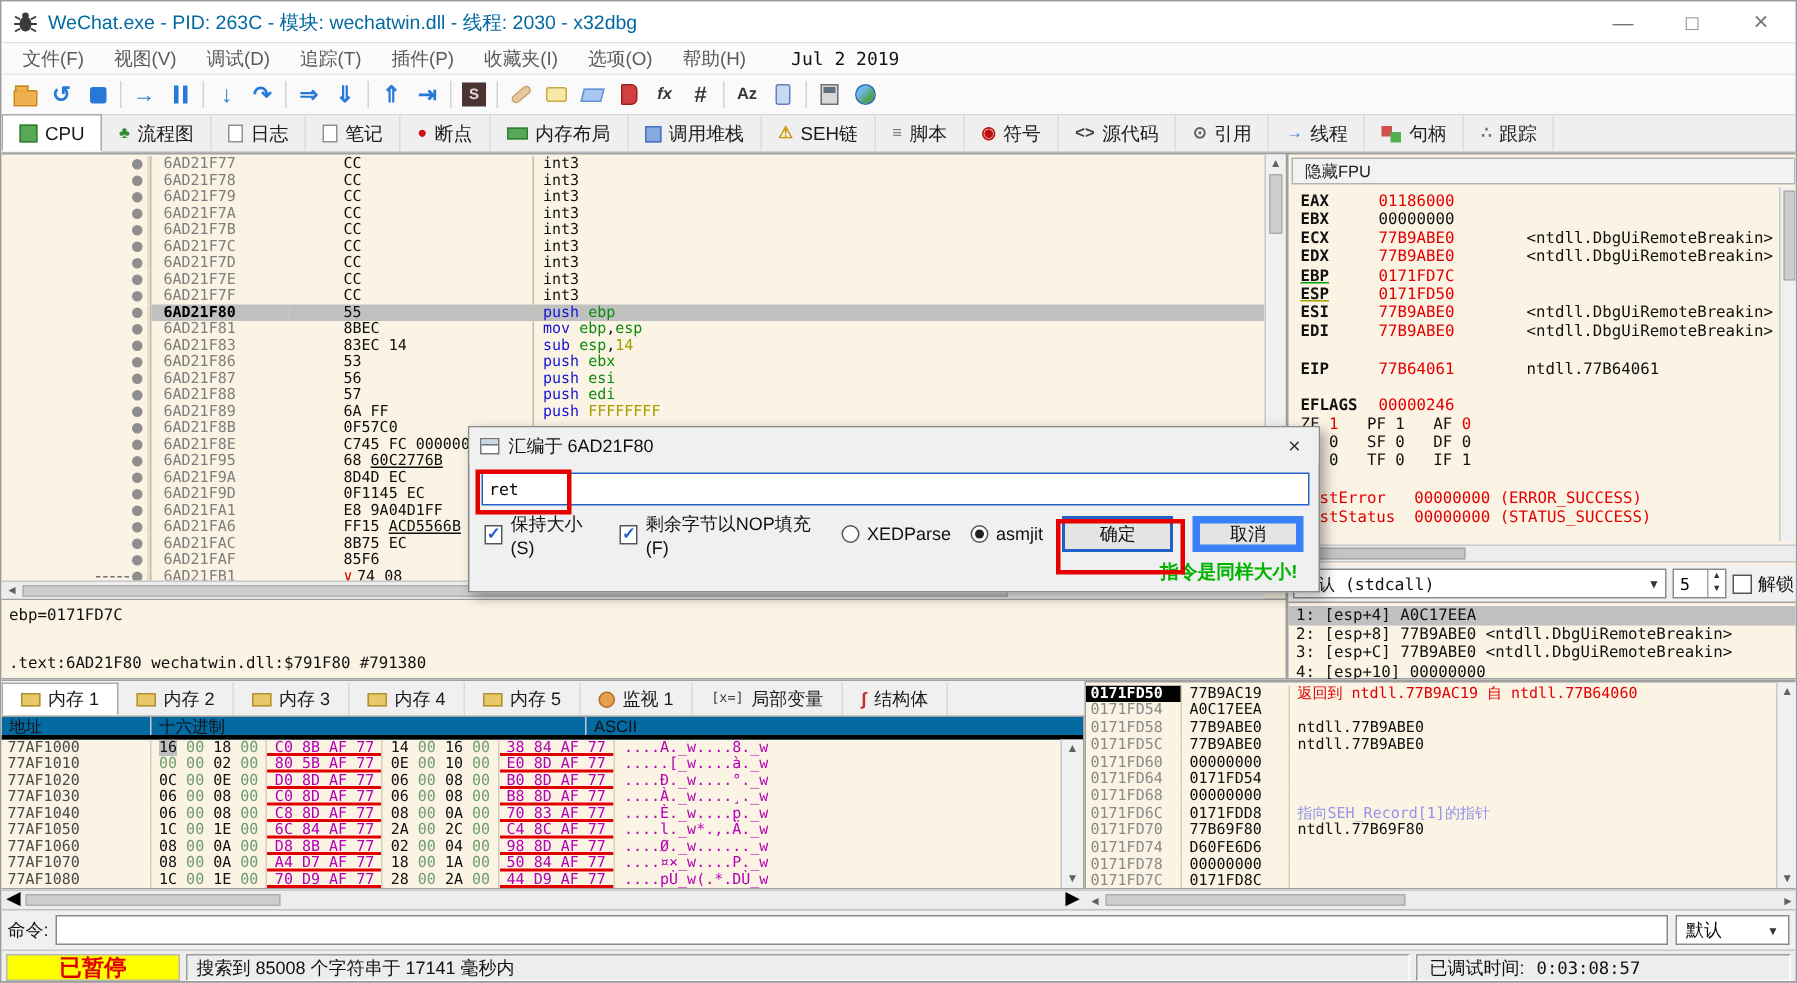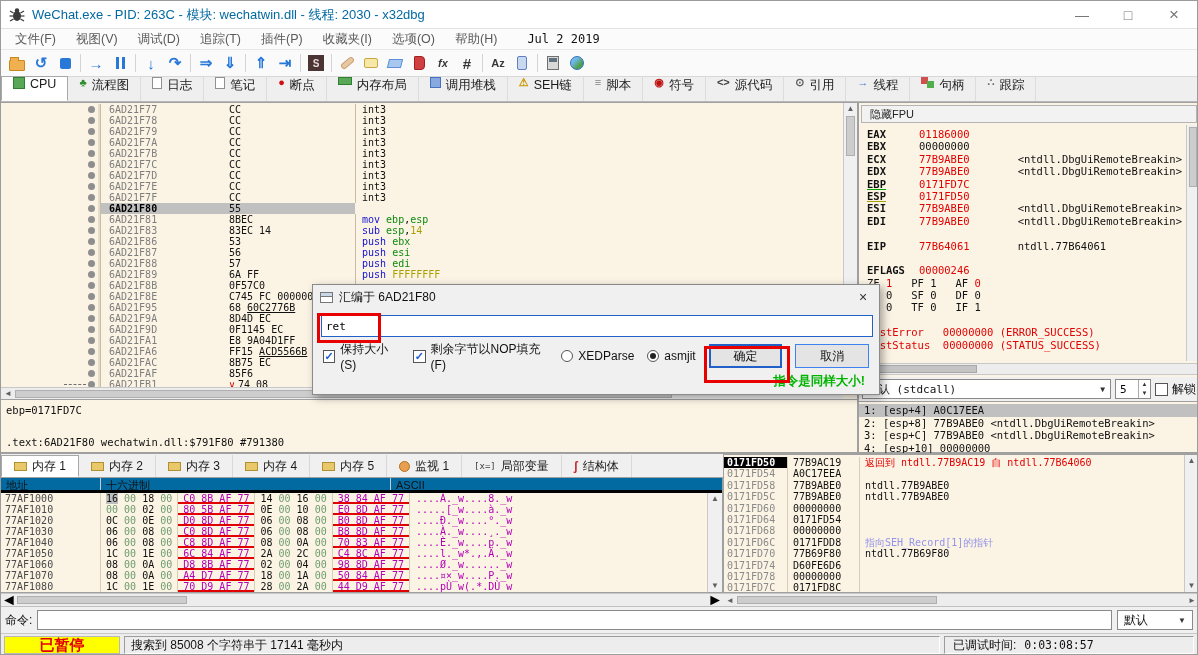--- a/index.html
+++ b/index.html
@@ -43,21 +43,21 @@
   .i-book { width:11px; height:14px; background:#D04040; border:1px solid #A02020; border-radius:1px 4px 4px 1px; }
   .i-pda { width:10px; height:14px; background:#C8D8F0; border:1px solid #6080C0; border-radius:2px; }
   .i-calc { width:12px; height:14px; background:#D8D8D8; border:1px solid #707070; }
   .i-calc::before{ content:""; display:block; height:4px; background:#607080; margin:1px;}
   .i-globe { width:14px; height:14px; border-radius:50%; border:1px solid #3070C0;
     background:linear-gradient(135deg,#70B8E8 30%,#50A050 70%); }
 
   
   .tabbar { position:absolute; left:0; top:76px; right:0; height:25px; background:#EFEFEF;
     display:flex; align-items:flex-end; border-bottom:1px solid #B8B8B8; }
-  .tab { height:24px; display:flex; align-items:flex-start; gap:5px; padding:0 11px;
+  .tab { height:24px; display:flex; align-items:center; gap:5px; padding:0 11px;
     font-size:12.5px; color:#1A1A1A; border-right:1px solid #DCDCDC; }
   .tab.active { background:#FFFFFF; border:1px solid #A8A8A8; border-bottom:1px solid #FFF; height:25px; }
   .tab .tglyph { font-size:11px; line-height:11px; }
   .ti-cpu { width:12px; height:12px; background:#58A858; border:1px solid #2F7F2F; }
   .ti-ram { width:14px; height:8px; background:#58A858; border:1px solid #2F7F2F; }
   .ti-stack{ width:11px; height:11px; background:#88A8E0; border:1px solid #4870C0; }
   .ti-doc { width:10px; height:12px; background:#FFF; border:1px solid #909090; }
   .ti-handles { position:relative; width:13px; height:11px; }
   .ti-handles i{ position:absolute; width:7px; height:7px; display:block;}
   .ti-handles i:first-child{ left:0; top:0; background:#D05050; }
@@ -191,21 +191,21 @@
   .dlg-ico { width:13px; height:11px; border:1px solid #777; background:#FFF; position:relative;}
   .dlg-ico::before{ content:""; position:absolute; left:0; right:0; top:0; height:3px; background:#C8D8E8; border-bottom:1px solid #777;}
   .dlg-close { margin-left:auto; width:32px; height:24px; display:flex; align-items:center; justify-content:center;
     color:#333; font-size:14px;}
   .dlg-input { position:absolute; left:8px; top:30px; width:552px; height:22px; background:#FFF;
     border:1px solid #2060C8; font-family:"DejaVu Sans Mono",monospace; font-size:11px; padding:0 4px; color:#000;}
   .dlg-controls { position:absolute; left:10px; right:10px; top:58px; height:26px; display:flex; align-items:center; gap:13px; font-size:12px; color:#111;}
   .dlg-cb { display:flex; align-items:center; gap:5px; }
   .radio { width:12px; height:12px; border:1px solid #555; border-radius:50%; background:#FFF; display:inline-flex; align-items:center; justify-content:center;}
   .radio.on::after { content:""; width:6px; height:6px; border-radius:50%; background:#222; }
-  .dlg-btn { width:78px; height:24px; background:#E4E4E4; border:1px solid #3b82f6; font-size:12px; color:#111;
+  .dlg-btn { width:78px; height:24px; background:#E4E4E4; border:5px solid #3b82f6; font-size:12px; color:#111;
     display:flex; align-items:center; justify-content:center;}
   .dlg-btn.default { border:2px solid #2060C8; margin-left:auto;}
   .dlg-note { position:absolute; right:14px; top:88px; color:#00B400; font-weight:bold; font-size:12.5px;}
   .anno { position:absolute; border:3px solid #E80000; z-index:25; }
   .anno1 { left:4px; top:28px; width:64px; height:30px; }
   .anno2 { left:391px; top:61px; width:86px; height:37px; }
 </style>
 </head>
 <body>
 
@@ -373,21 +373,21 @@
       <div class="drows">
           <div class="drow"><div class="dgut"><span class="bp-dot"></span></div><div class="dcol-a">6AD21F77</div><div class="dcol-b"><span>CC</span></div><div class="dcol-i"><span class="c-p">int3</span></div></div>
           <div class="drow"><div class="dgut"><span class="bp-dot"></span></div><div class="dcol-a">6AD21F78</div><div class="dcol-b"><span>CC</span></div><div class="dcol-i"><span class="c-p">int3</span></div></div>
           <div class="drow"><div class="dgut"><span class="bp-dot"></span></div><div class="dcol-a">6AD21F79</div><div class="dcol-b"><span>CC</span></div><div class="dcol-i"><span class="c-p">int3</span></div></div>
           <div class="drow"><div class="dgut"><span class="bp-dot"></span></div><div class="dcol-a">6AD21F7A</div><div class="dcol-b"><span>CC</span></div><div class="dcol-i"><span class="c-p">int3</span></div></div>
           <div class="drow"><div class="dgut"><span class="bp-dot"></span></div><div class="dcol-a">6AD21F7B</div><div class="dcol-b"><span>CC</span></div><div class="dcol-i"><span class="c-p">int3</span></div></div>
           <div class="drow"><div class="dgut"><span class="bp-dot"></span></div><div class="dcol-a">6AD21F7C</div><div class="dcol-b"><span>CC</span></div><div class="dcol-i"><span class="c-p">int3</span></div></div>
           <div class="drow"><div class="dgut"><span class="bp-dot"></span></div><div class="dcol-a">6AD21F7D</div><div class="dcol-b"><span>CC</span></div><div class="dcol-i"><span class="c-p">int3</span></div></div>
           <div class="drow"><div class="dgut"><span class="bp-dot"></span></div><div class="dcol-a">6AD21F7E</div><div class="dcol-b"><span>CC</span></div><div class="dcol-i"><span class="c-p">int3</span></div></div>
           <div class="drow"><div class="dgut"><span class="bp-dot"></span></div><div class="dcol-a">6AD21F7F</div><div class="dcol-b"><span>CC</span></div><div class="dcol-i"><span class="c-p">int3</span></div></div>
-          <div class="drow sel"><div class="dgut"><span class="bp-dot"></span></div><div class="dcol-a">6AD21F80</div><div class="dcol-b"><span>55</span></div></div>
+          <div class="drow sel"><div class="dgut"><span class="bp-dot"></span></div><div class="dcol-a">6AD21F80</div><div class="dcol-b"><span>55</span></div><div class="dcol-i"><span class="c-m">push</span><span class="c-p"> </span><span class="c-r">ebp</span></div></div>
           <div class="drow"><div class="dgut"><span class="bp-dot"></span></div><div class="dcol-a">6AD21F81</div><div class="dcol-b"><span>8BEC</span></div><div class="dcol-i"><span class="c-m">mov</span><span class="c-p"> </span><span class="c-r">ebp</span><span class="c-p">,</span><span class="c-r">esp</span></div></div>
           <div class="drow"><div class="dgut"><span class="bp-dot"></span></div><div class="dcol-a">6AD21F83</div><div class="dcol-b"><span>83EC 14</span></div><div class="dcol-i"><span class="c-m">sub</span><span class="c-p"> </span><span class="c-r">esp</span><span class="c-p">,</span><span class="c-n">14</span></div></div>
           <div class="drow"><div class="dgut"><span class="bp-dot"></span></div><div class="dcol-a">6AD21F86</div><div class="dcol-b"><span>53</span></div><div class="dcol-i"><span class="c-m">push</span><span class="c-p"> </span><span class="c-r">ebx</span></div></div>
           <div class="drow"><div class="dgut"><span class="bp-dot"></span></div><div class="dcol-a">6AD21F87</div><div class="dcol-b"><span>56</span></div><div class="dcol-i"><span class="c-m">push</span><span class="c-p"> </span><span class="c-r">esi</span></div></div>
           <div class="drow"><div class="dgut"><span class="bp-dot"></span></div><div class="dcol-a">6AD21F88</div><div class="dcol-b"><span>57</span></div><div class="dcol-i"><span class="c-m">push</span><span class="c-p"> </span><span class="c-r">edi</span></div></div>
           <div class="drow"><div class="dgut"><span class="bp-dot"></span></div><div class="dcol-a">6AD21F89</div><div class="dcol-b"><span>6A FF</span></div><div class="dcol-i"><span class="c-m">push</span><span class="c-p"> </span><span class="c-n">FFFFFFFF</span></div></div>
           <div class="drow"><div class="dgut"><span class="bp-dot"></span></div><div class="dcol-a">6AD21F8B</div><div class="dcol-b"><span>0F57C0</span></div><div class="dcol-i"></div></div>
           <div class="drow"><div class="dgut"><span class="bp-dot"></span></div><div class="dcol-a">6AD21F8E</div><div class="dcol-b"><span>C745 FC 000000</span></div><div class="dcol-i"></div></div>
           <div class="drow"><div class="dgut"><span class="bp-dot"></span></div><div class="dcol-a">6AD21F95</div><div class="dcol-b"><span>68 </span><span class="bu">60C2776B</span></div><div class="dcol-i"></div></div>
           <div class="drow"><div class="dgut"><span class="bp-dot"></span></div><div class="dcol-a">6AD21F9A</div><div class="dcol-b"><span>8D4D EC</span></div><div class="dcol-i"></div></div>

